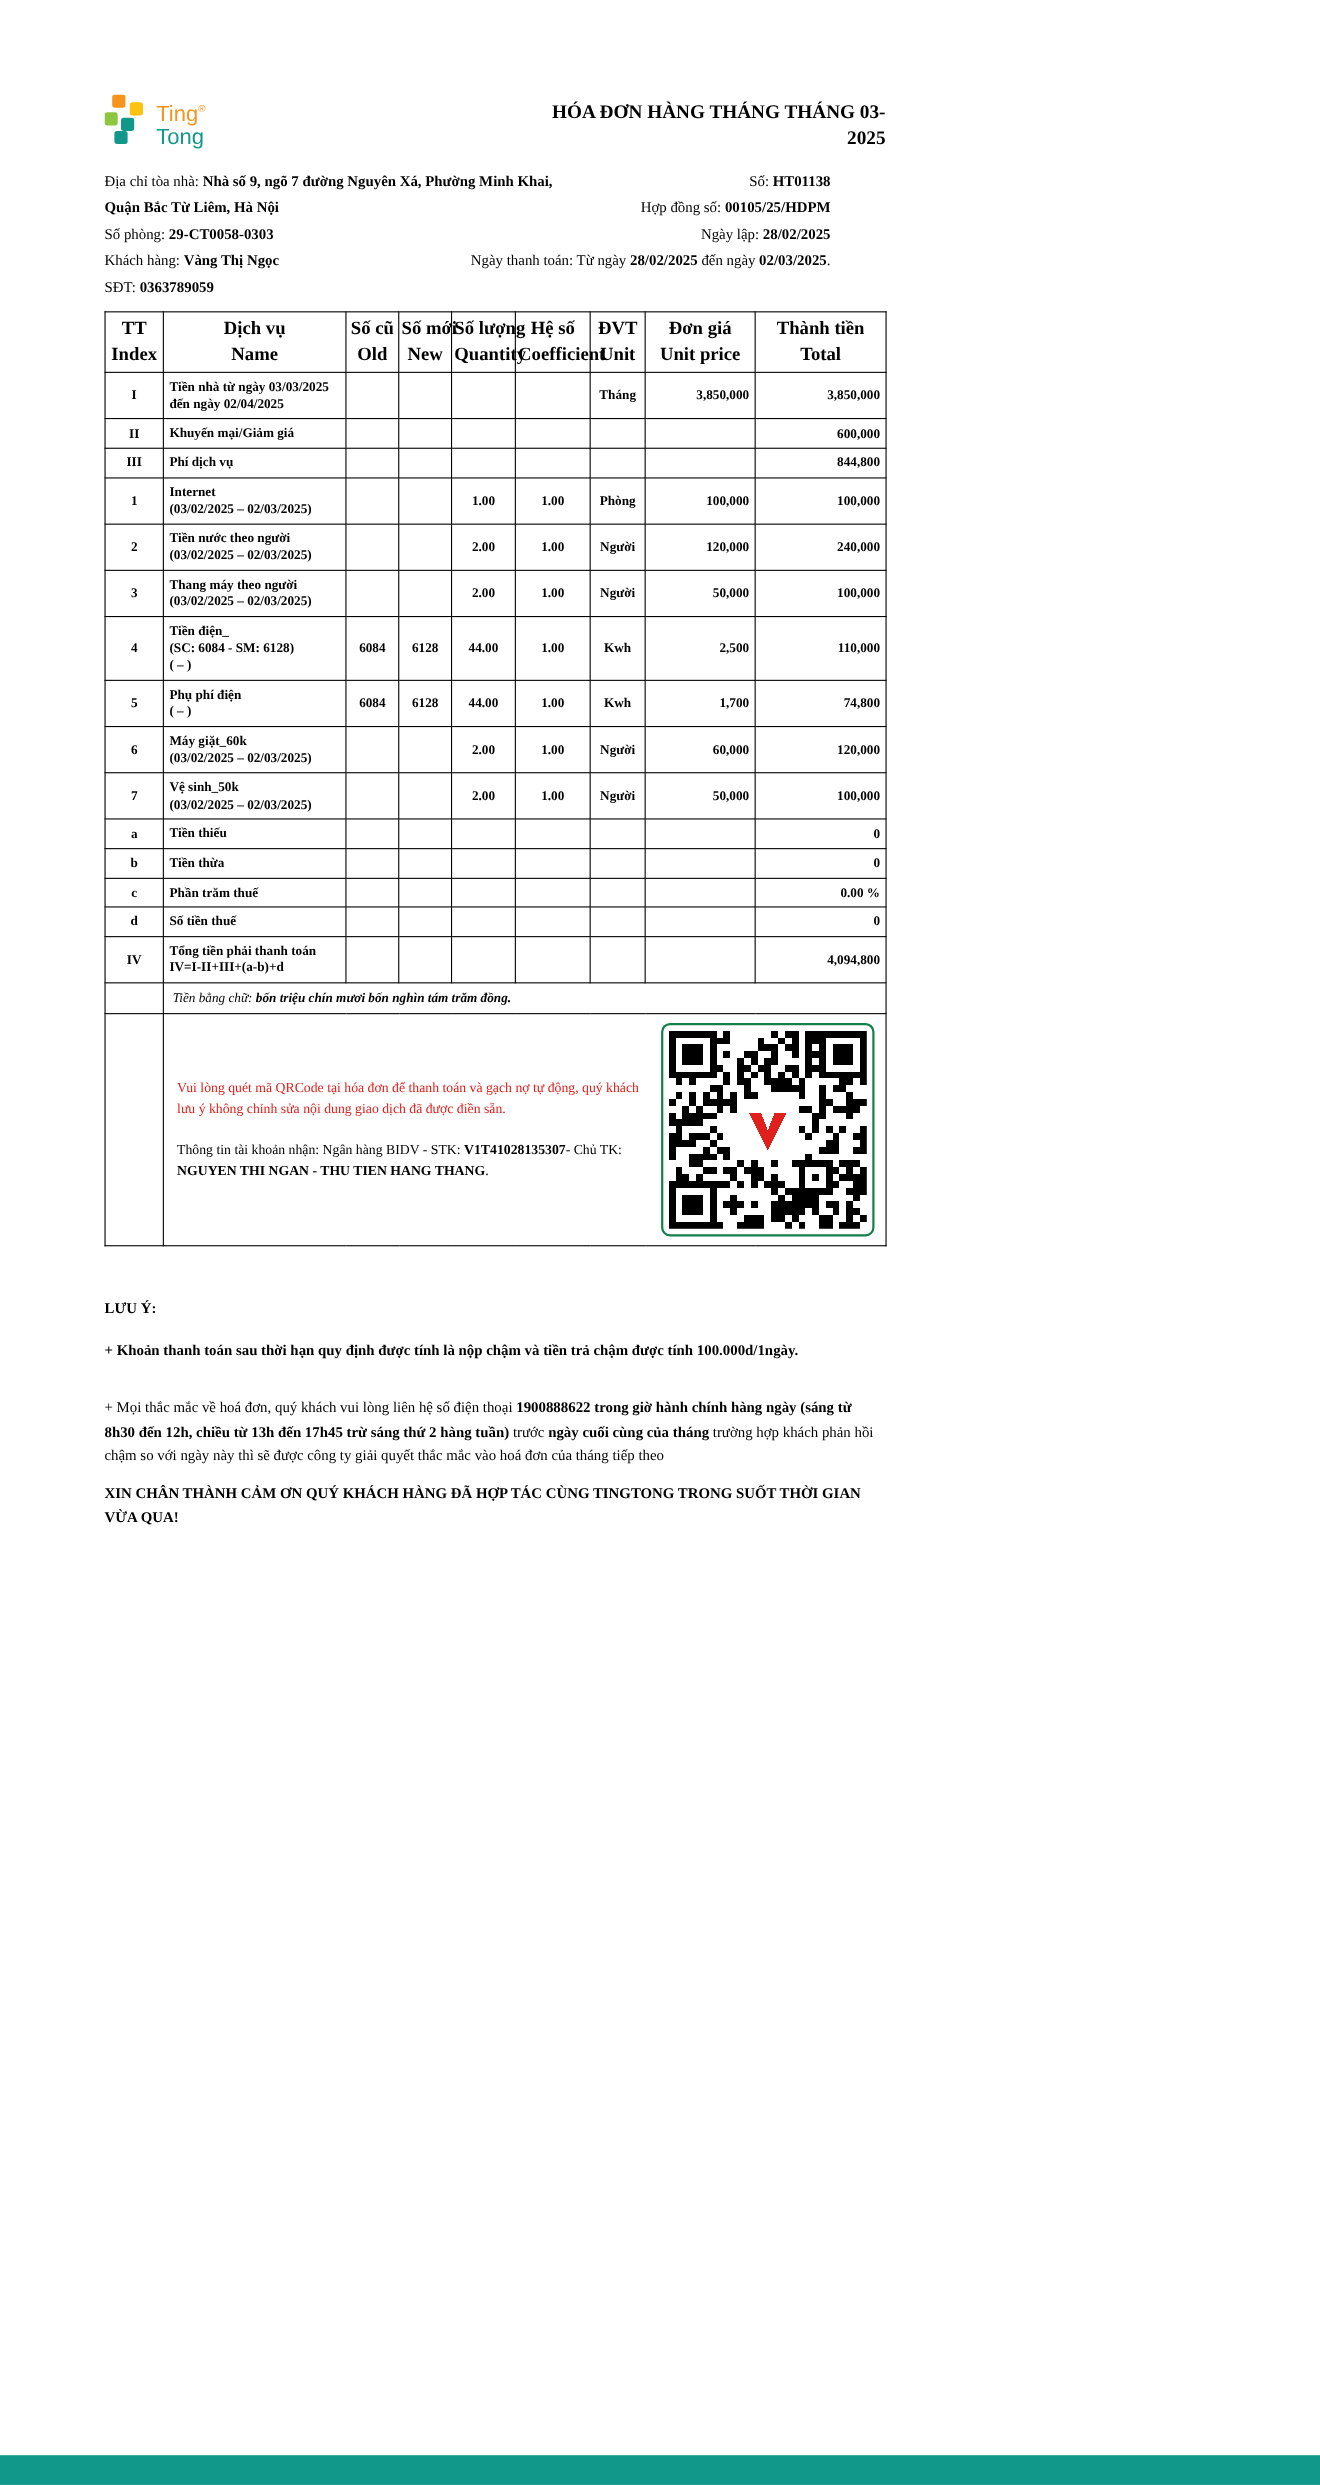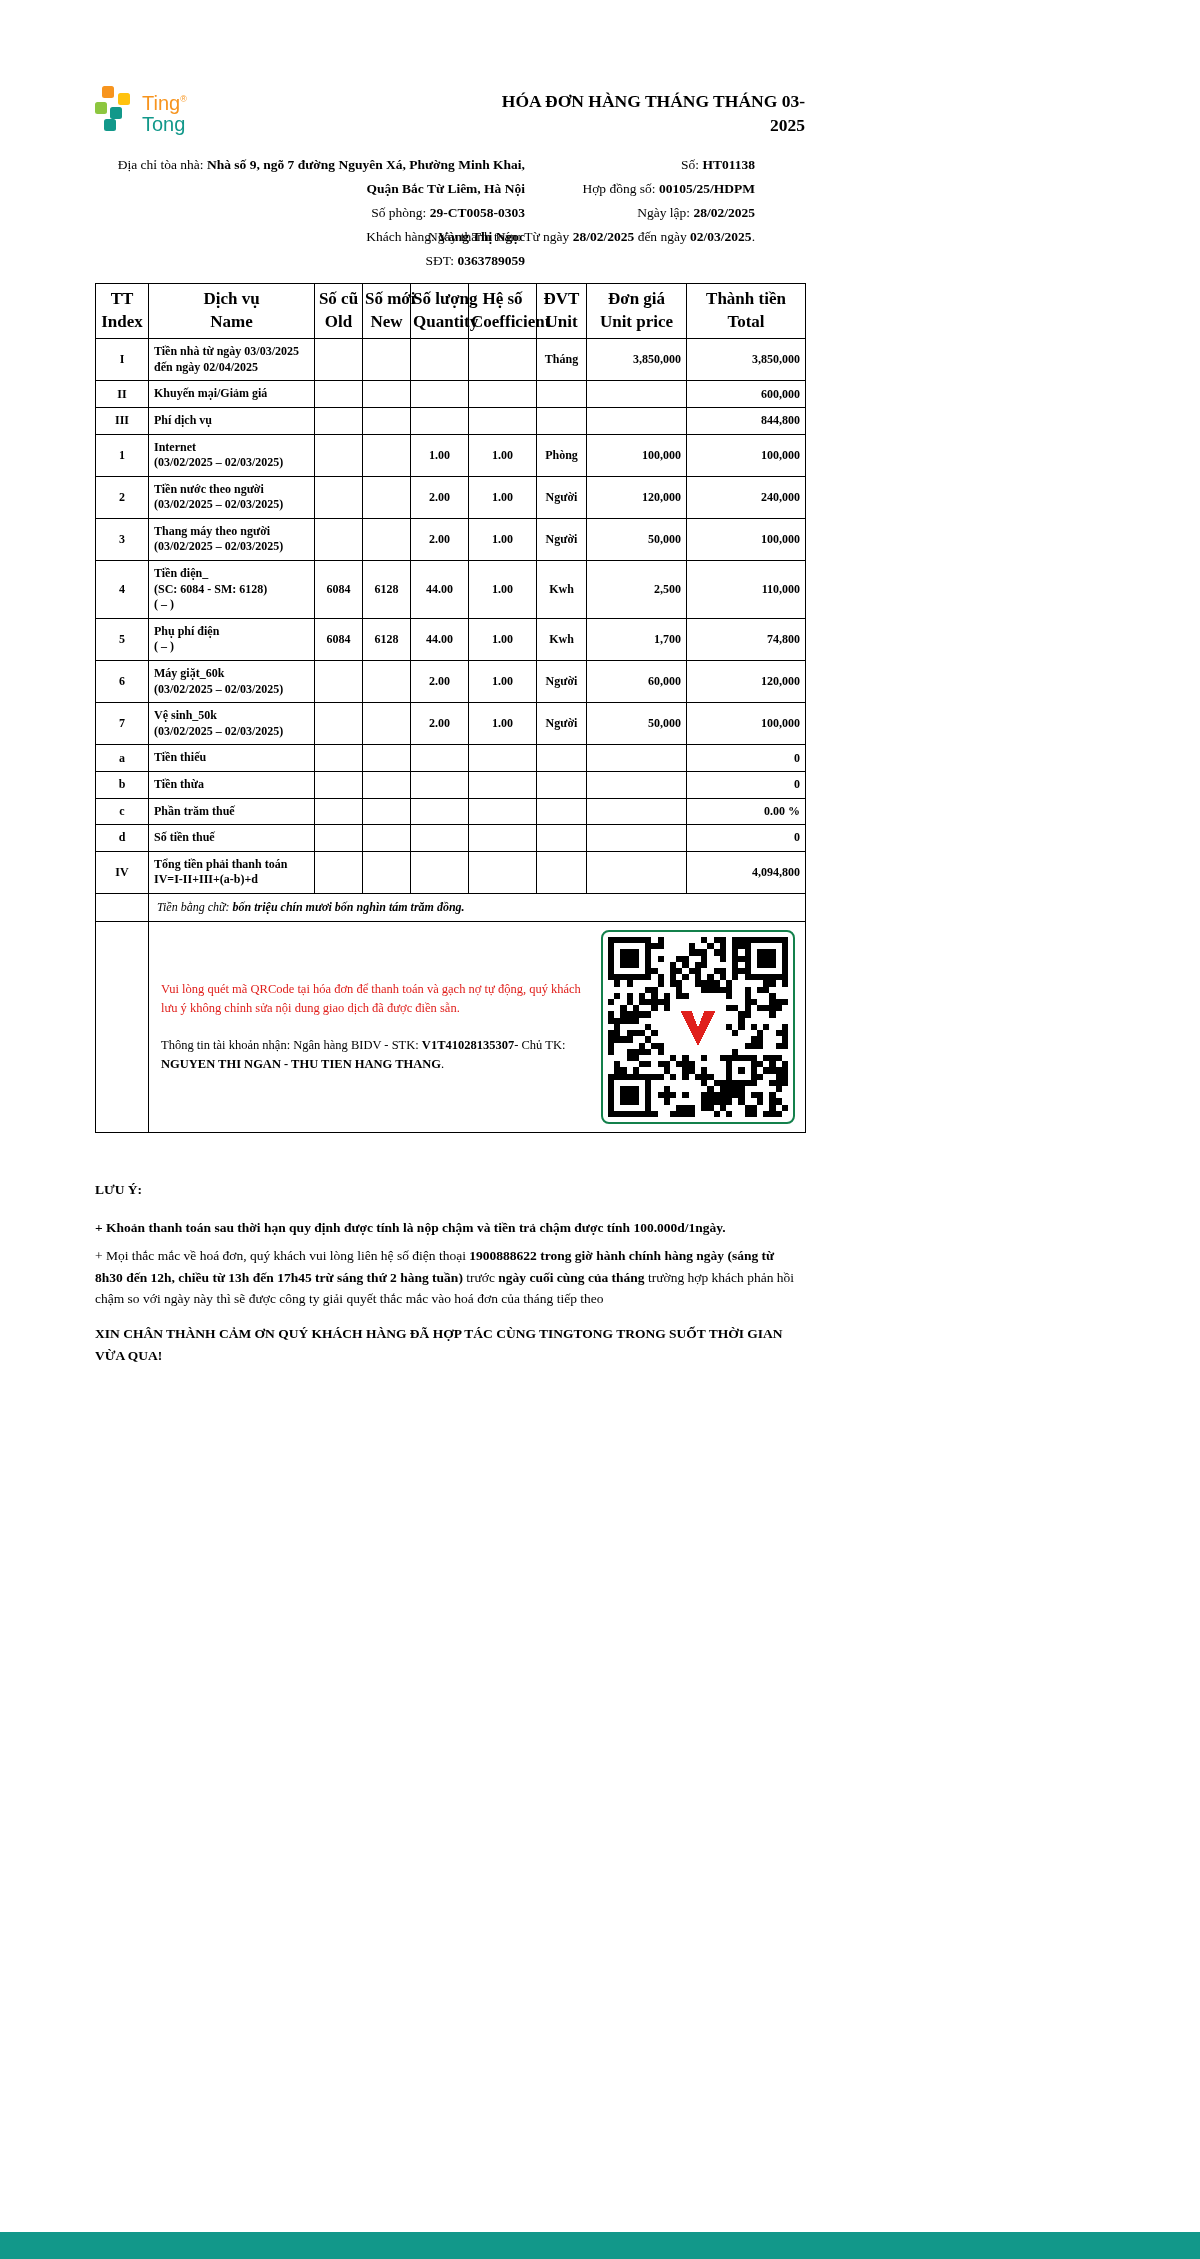--- a/index.html
+++ b/index.html
@@ -14,21 +14,21 @@
   .hdr { display:flex; justify-content:space-between; align-items:flex-start; }
   .logo { display:flex; gap:7px; }
   .logo-text { font-family:"Liberation Sans", sans-serif; font-weight:normal; font-size:20px; line-height:21px; padding-top:3px; }
   .ting { color:var(--orange,#f7941e); }
   .tong { color:var(--teal,#12988a); }
   .reg { font-size:9px; vertical-align:super; }
   .title { width:330px; font-size:17.5px; font-weight:bold; text-align:right; line-height:1.35; margin-top:4px; }
 
   
   .info { position:relative; margin-top:16px; font-size:13.5px; line-height:24px; }
-  .info-left { width:430px;text-align:right; }
+  .info-left { width:430px; }
   .info-right { position:absolute; top:0; right:50px; width:420px; text-align:right; }
   .b { font-weight:bold; }
 
   
   table.inv { border-collapse:collapse; table-layout:fixed; width:710px; margin-top:10px; font-size:12px; }
   .inv th, .inv td { border:1px solid #000; vertical-align:middle; padding:5px 5px; font-weight:bold; }
   .inv th { text-align:center; padding:4px 2px; font-size:17px; }
   .hl { line-height:1.35; white-space:nowrap; }
   .ci { text-align:center; }
   .cn { text-align:left; }
@@ -43,21 +43,21 @@
   .qr-flex { display:flex; align-items:center; gap:12px; min-height:190px; }
   .qr-texts { flex:1; font-size:12.5px; line-height:1.5; padding-left:2px; padding-right:8px; }
   .qr-red { color:var(--red,#e01e1e); margin-bottom:18px; }
   .qr-frame { flex:0 0 auto; border:2px solid var(--qr_green,#13804b); border-radius:8px; padding:5px; background:#fff; }
   .qr-frame svg { display:block; }
 
   
   .notes { margin-top:46px; width:700px; font-size:13.5px; line-height:1.6; }
   .n-head { font-weight:bold; }
   .n1 { font-weight:bold; margin-top:16px; }
-  .n2 { margin-top:7px; }
+  .n2 { margin-top:31px; }
   .thanks { font-weight:bold; margin-top:13px; }
 
   .footer-bar { position:absolute; left:0; bottom:0; width:1200px; height:27px; background:var(--teal,#12988a); }
 </style>
 </head>
 <body>
 
 <div class="page">
   <div class="content">
 

